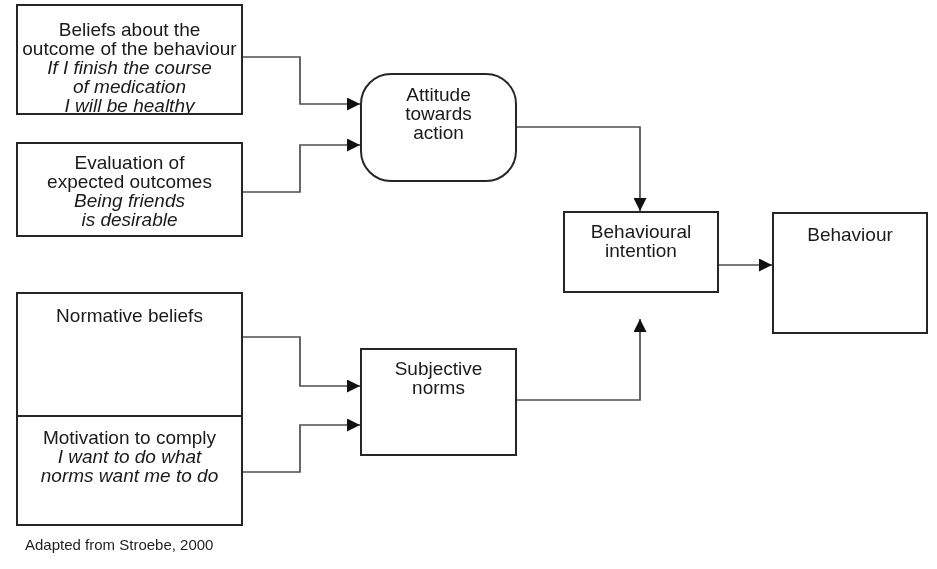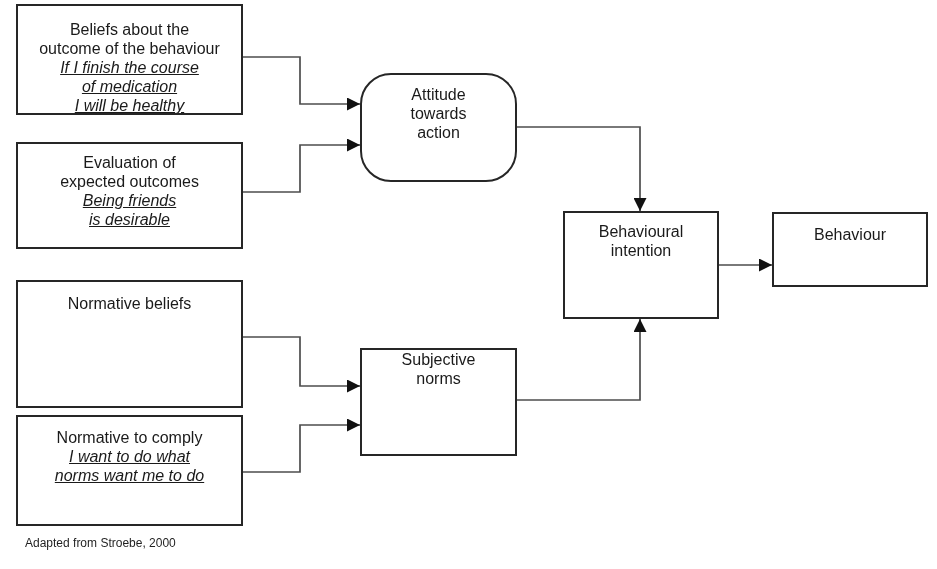--- a/index.html
+++ b/index.html
@@ -23,48 +23,47 @@
     width: 937px;
     height: 569px;
     pointer-events: none;
   }
   .node {
     position: absolute;
     box-sizing: border-box;
     border: 2px solid #262626;
     background: #ffffff;
     text-align: center;
-    font-size: 16px;
+    font-size: 19px;
     line-height: 19px;
     overflow: hidden;
   }
   .node-text {
     white-space: pre-line;
   }
   .node-example {
     white-space: pre-line;
     font-style: italic;
-    text-decoration: underline;
   }
   
   .n-beliefs    { left: 16px;  top: 4px;   width: 227px; height: 111px; padding-top: 14px; }
-  .n-evaluation { left: 16px;  top: 142px; width: 227px; height: 107px; padding-top: 9px; }
-  .n-normative  { left: 16px;  top: 280px; width: 227px; height: 128px; padding-top: 12px; }
+  .n-evaluation { left: 16px;  top: 142px; width: 227px; height: 95px; padding-top: 9px; }
+  .n-normative  { left: 16px;  top: 292px; width: 227px; height: 128px; padding-top: 12px; }
   .n-motivation { left: 16px;  top: 415px; width: 227px; height: 111px; padding-top: 11px; }
   
   .n-attitude   { left: 360px; top: 73px;  width: 157px; height: 109px; padding-top: 10px; border-radius: 31px; }
-  .n-subjective { left: 360px; top: 348px; width: 157px; height: 108px; }
+  .n-subjective { left: 360px; top: 348px; width: 157px; height: 108px; padding-top: 9px; }
   
-  .n-intention  { left: 563px; top: 211px; width: 156px; height: 108px; padding-top: 9px; }
-  .n-behaviour  { left: 772px; top: 212px; width: 156px; height: 75px; padding-top: 11px; }
+  .n-intention  { left: 563px; top: 211px; width: 156px; height: 82px; padding-top: 9px; }
+  .n-behaviour  { left: 772px; top: 212px; width: 156px; height: 122px; padding-top: 11px; }
   .caption {
     position: absolute;
     left: 25px;
     top: 536px;
-    font-size: 12px;
+    font-size: 15px;
     color: #1f1f1f;
   }
 </style>
 </head>
 <body>
 
 <div class="canvas">
 
   <svg class="connectors" viewBox="0 0 937 569" xmlns="http://www.w3.org/2000/svg">
     <defs>
@@ -96,21 +95,21 @@
 expected outcomes</div>
     <div class="node-example">Being friends
 is desirable</div>
   </div>
 
   <div class="node n-normative">
     <div class="node-text">Normative beliefs</div>
   </div>
 
   <div class="node n-motivation">
-    <div class="node-text">Normative to comply</div>
+    <div class="node-text">Motivation to comply</div>
     <div class="node-example">I want to do what
 norms want me to do</div>
   </div>
 
   <div class="node n-attitude">
     <div class="node-text">Attitude
 towards
 action</div>
   </div>
 

